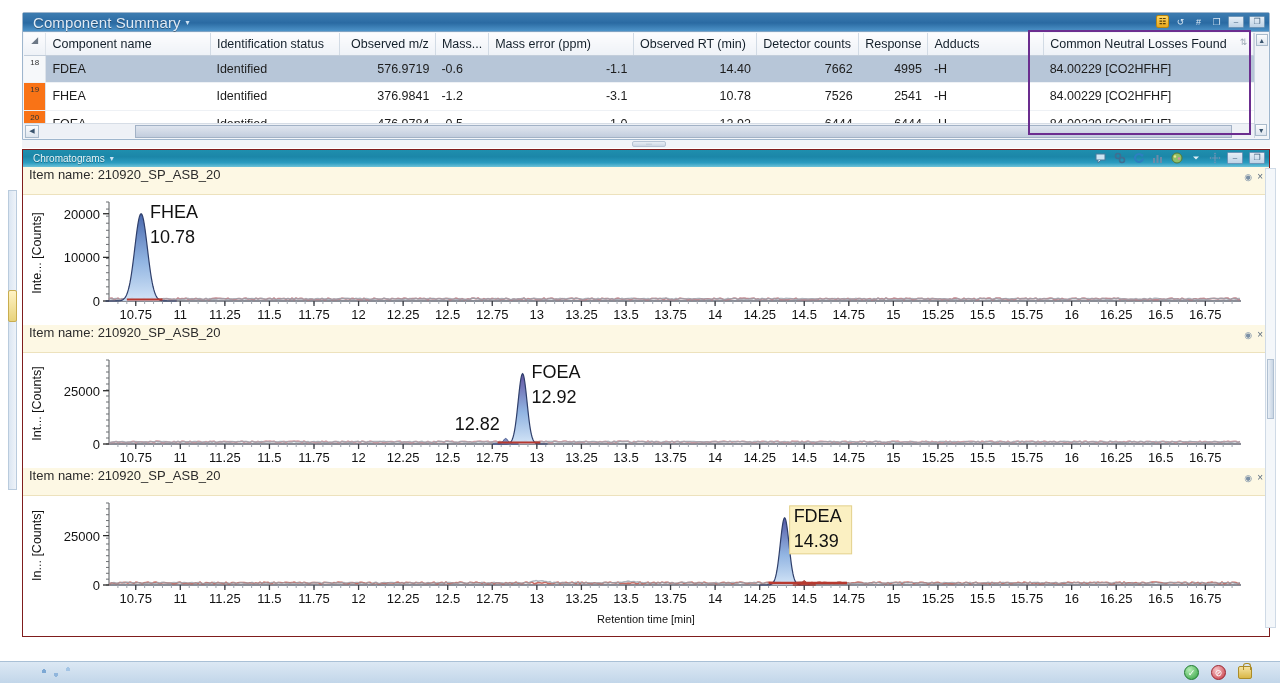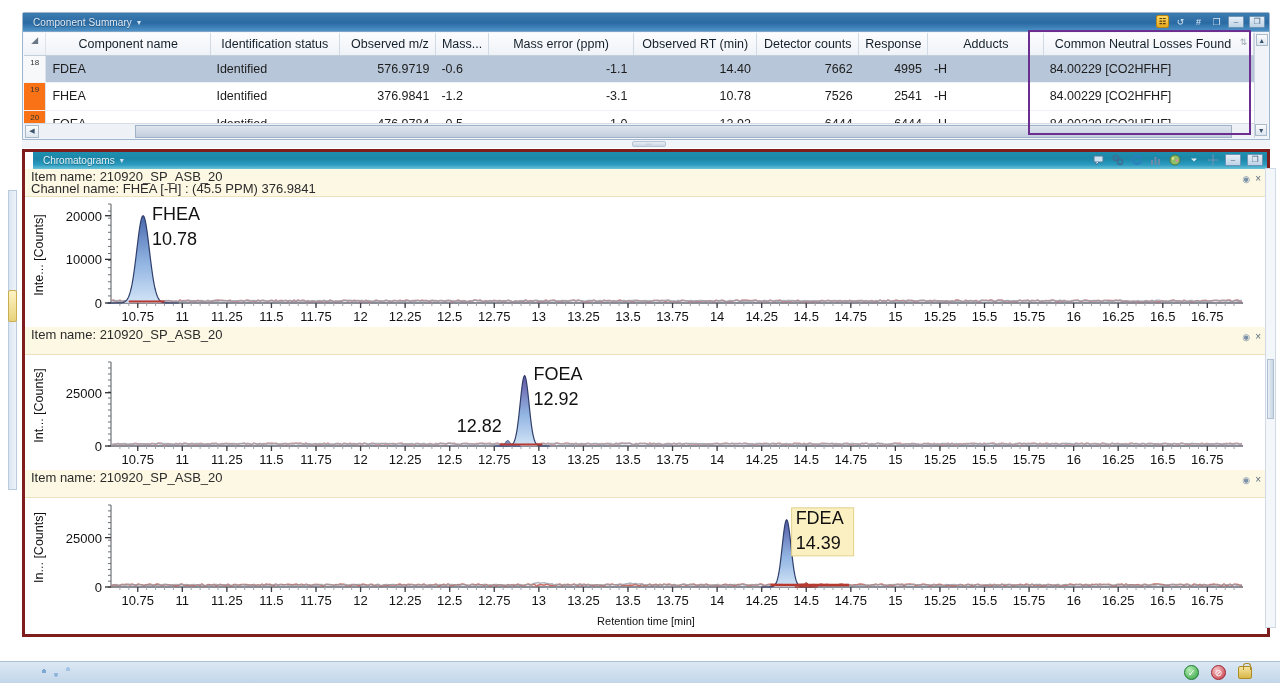--- a/index.html
+++ b/index.html
@@ -27,21 +27,21 @@
   }
   .cs-titlebar {
     position: relative;
     height: 19px;
     background: linear-gradient(to bottom, #3d7cb0 0%, #2e6ea6 45%, #2a6aa2 55%, #4d93c8 100%);
     border-bottom: 1px solid #7fa3c4;
     display: flex; align-items: center;
   }
   .cs-title {
     color: #dfeaf5;
-    font-size: 10px;
+    font-size: 15px;
     padding-left: 10px;
     letter-spacing: .1px;
     text-shadow: 0 1px 0 rgba(0,0,0,.35);
   }
   .cs-title-caret {
     color: #cfe2f2; font-size: 8px; margin-left: 5px;
   }
   .tb-icons {
     position: absolute; right: 4px; top: 2px;
     display: flex; align-items: center; gap: 5px;
@@ -78,21 +78,21 @@
     table-layout: fixed;
     font-size: 12.5px;
     color: #1c1c1c;
   }
   .cs-table th {
     height: 22px;
     background: linear-gradient(to bottom,#fdfdfe,#eef2f7);
     border-right: 1px solid #d2dbe5;
     border-bottom: 1px solid #c3cedb;
     font-weight: normal;
-    text-align: center;
+    text-align: left;
     padding: 0 6px;
     white-space: nowrap;
     color: #14202b;
   }
   .cs-table th.num, .cs-table td.num { text-align: right; }
   .cs-table td {
     height: 22px;
     padding: 0 6px;
     border-bottom: 1px solid #eef1f5;
     white-space: nowrap;
@@ -166,22 +166,21 @@
     border: 1px solid #b7c4d4; border-radius: 2px;
     font-size: 6px; color: #7a8ca0; text-align: center; line-height: 4px;
   }
 
   
   .ch-panel {
     position: absolute;
     left: 22px; top: 149px;
     width: 1248px; height: 488px;
     background: #ffffff;
-    border: 3px solid #7f1d1d;
-    padding-left: 8px;
+    border: 1px solid #7f1d1d;
   }
   .ch-titlebar {
     position: relative;
     height: 17px;
     background: linear-gradient(to bottom, #1f8fae 0%, #1b86a8 40%, #2b9cc0 75%, #6dc2d8 100%);
     display: flex; align-items: center;
   }
   .ch-title {
     color: #e4f4f8; font-size: 10px; padding-left: 10px;
     text-shadow: 0 1px 0 rgba(0,0,0,.3);
@@ -446,21 +445,20 @@
         <span class="winbtn">–</span>
         <span class="winbtn">❐</span>
       </div>
     </div>
 
     <div class="ch-body">
 
       <div class="plot-block">
         <div class="plot-hdr">
           <div class="plot-hdr-line">Item name: 210920_SP_ASB_20</div>
-          <div class="plot-hdr-line">Channel name: FHEA [-H] : (45.5 PPM) 376.9841</div>
           <div class="plot-hdr-icons">
             <span class="mini-ic">◉</span>
             <span class="mini-x">×</span>
           </div>
         </div>
         <div class="plot-area">
           <svg class="plot-svg" id="svg-plot-0" width="1246" height="130">
               <defs>
                 <linearGradient id="pg0" x1="0" y1="0" x2="0" y2="1">
                   <stop offset="0%" stop-color="#3f5fa8" stop-opacity="0.95"></stop>

